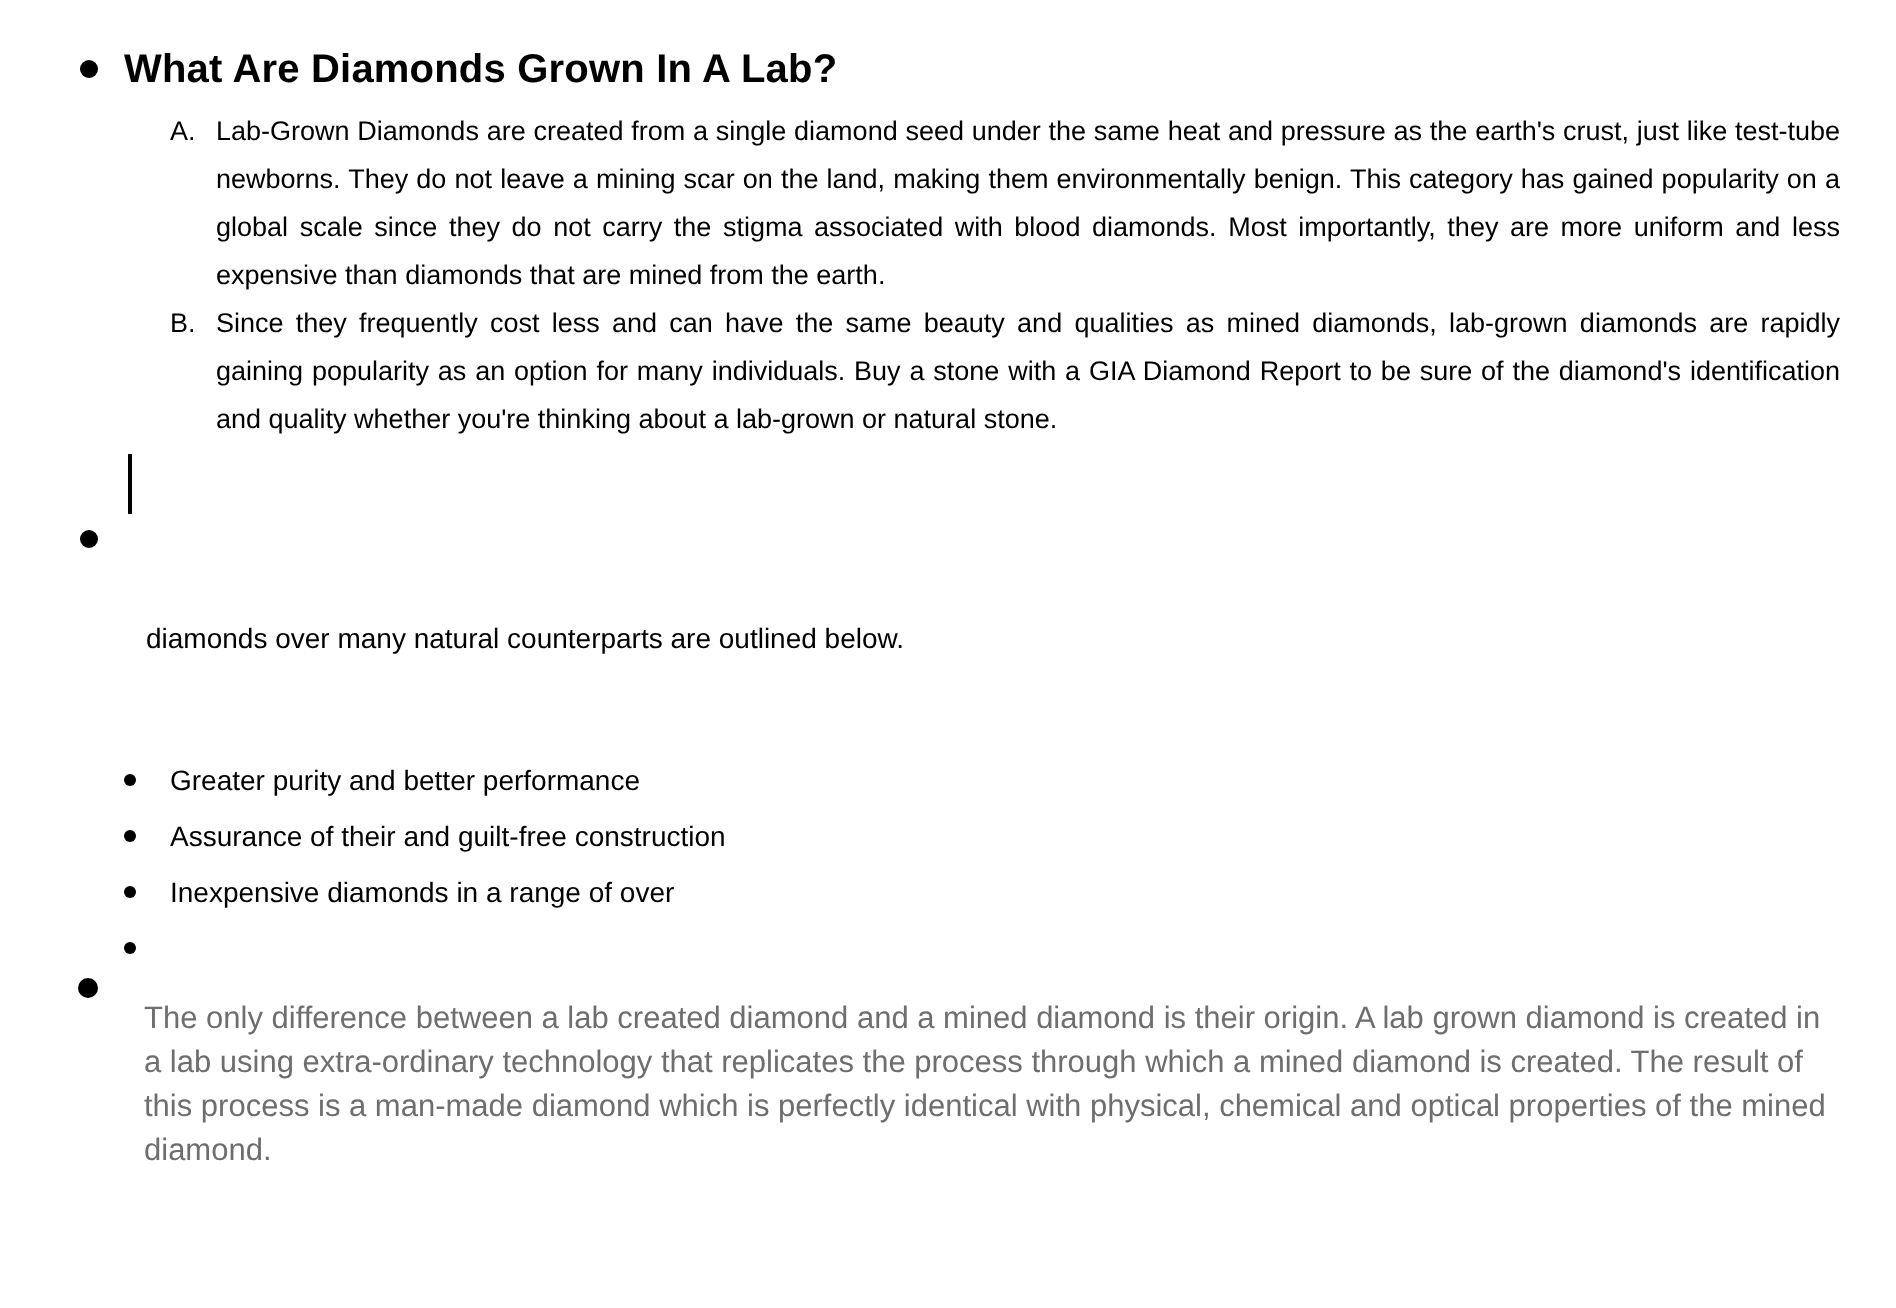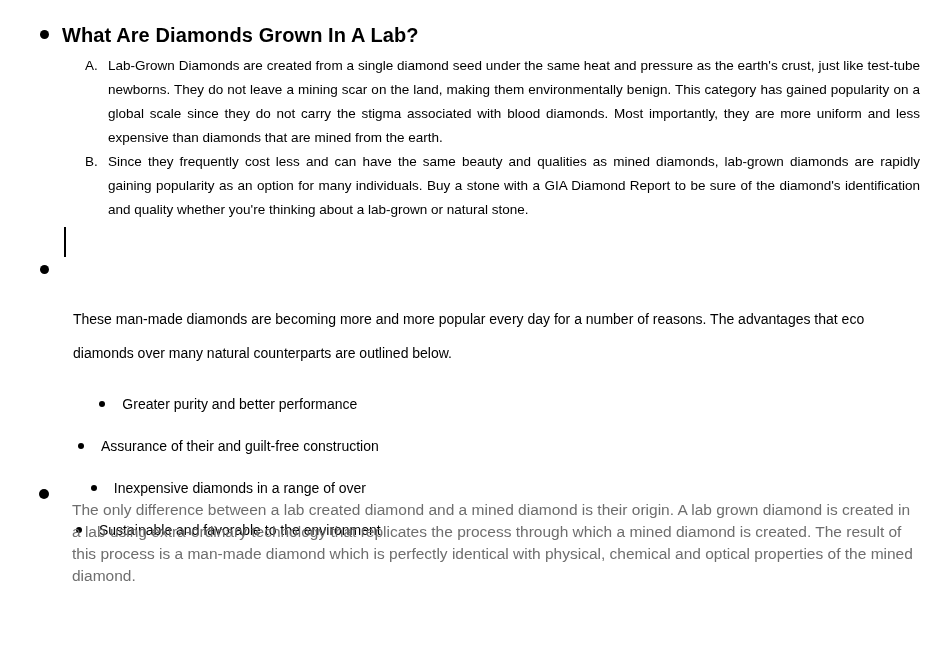--- a/index.html
+++ b/index.html
@@ -41,21 +41,21 @@
     width:1.5px;height:30px;background:#000000;
   }
   .intro{
     position:absolute;left:73px;top:302px;
     font-size:14px;line-height:34px;
   }
   .adv-list{
     position:absolute;left:60px;top:375px;
     margin:0;padding:0;list-style:none;
   }
-  .adv-item{display:flex;height:26px;margin:16px;padding:0;justify-content:center;}
+  .adv-item{display:flex;height:26px;margin:2px;padding:0;}
   .adv-dot{
     flex:0 0 auto;width:6px;height:6px;margin:10px 17px 0 0;
     background:#000000;border-radius:50%;
   }
   .adv-text{font-size:14px;line-height:26px;white-space:nowrap;}
   .note-text{
     position:absolute;left:72px;top:483px;width:843px;
     font-size:15.5px;line-height:22px;
     color:#6e6e6e;
   }
@@ -77,39 +77,37 @@
       <span class="ab-marker">B.</span>
       <p class="ab-text">Since they frequently cost less and can have the same beauty and qualities as mined diamonds, lab-grown diamonds are rapidly gaining popularity as an option for many individuals. Buy a stone with a GIA Diamond Report to be sure of the diamond's identification and quality whether you're thinking about a lab-grown or natural stone.</p>
     </li>
   </ol>
 
   <div class="caret"></div>
 
   <span class="dot dot-h2"></span>
 
   <div class="intro">
-    <div>These man-made diamonds are becoming more and more popular every day for a number of reasons. The advantages that eco</div>
     <div>diamonds over many natural counterparts are outlined below.</div>
   </div>
 
   <ul class="adv-list">
     <li class="adv-item">
       <span class="adv-dot"></span>
       <span class="adv-text">Greater purity and better performance</span>
     </li>
     <li class="adv-item">
       <span class="adv-dot"></span>
       <span class="adv-text">Assurance of their and guilt-free construction</span>
     </li>
     <li class="adv-item">
       <span class="adv-dot"></span>
       <span class="adv-text">Inexpensive diamonds in a range of over</span>
     </li>
     <li class="adv-item">
       <span class="adv-dot"></span>
-      <span class="adv-text">Sustainable and favorable to the environment</span>
     </li>
   </ul>
 
   <span class="dot dot-note"></span>
   <p class="note-text" style="color: rgb(110, 110, 110);">The only difference between a lab created diamond and a mined diamond is their origin. A lab grown diamond is created in a lab using extra-ordinary technology that replicates the process through which a mined diamond is created. The result of this process is a man-made diamond which is perfectly identical with physical, chemical and optical properties of the mined diamond.</p>
 
 </div>
 
 </body></html>

